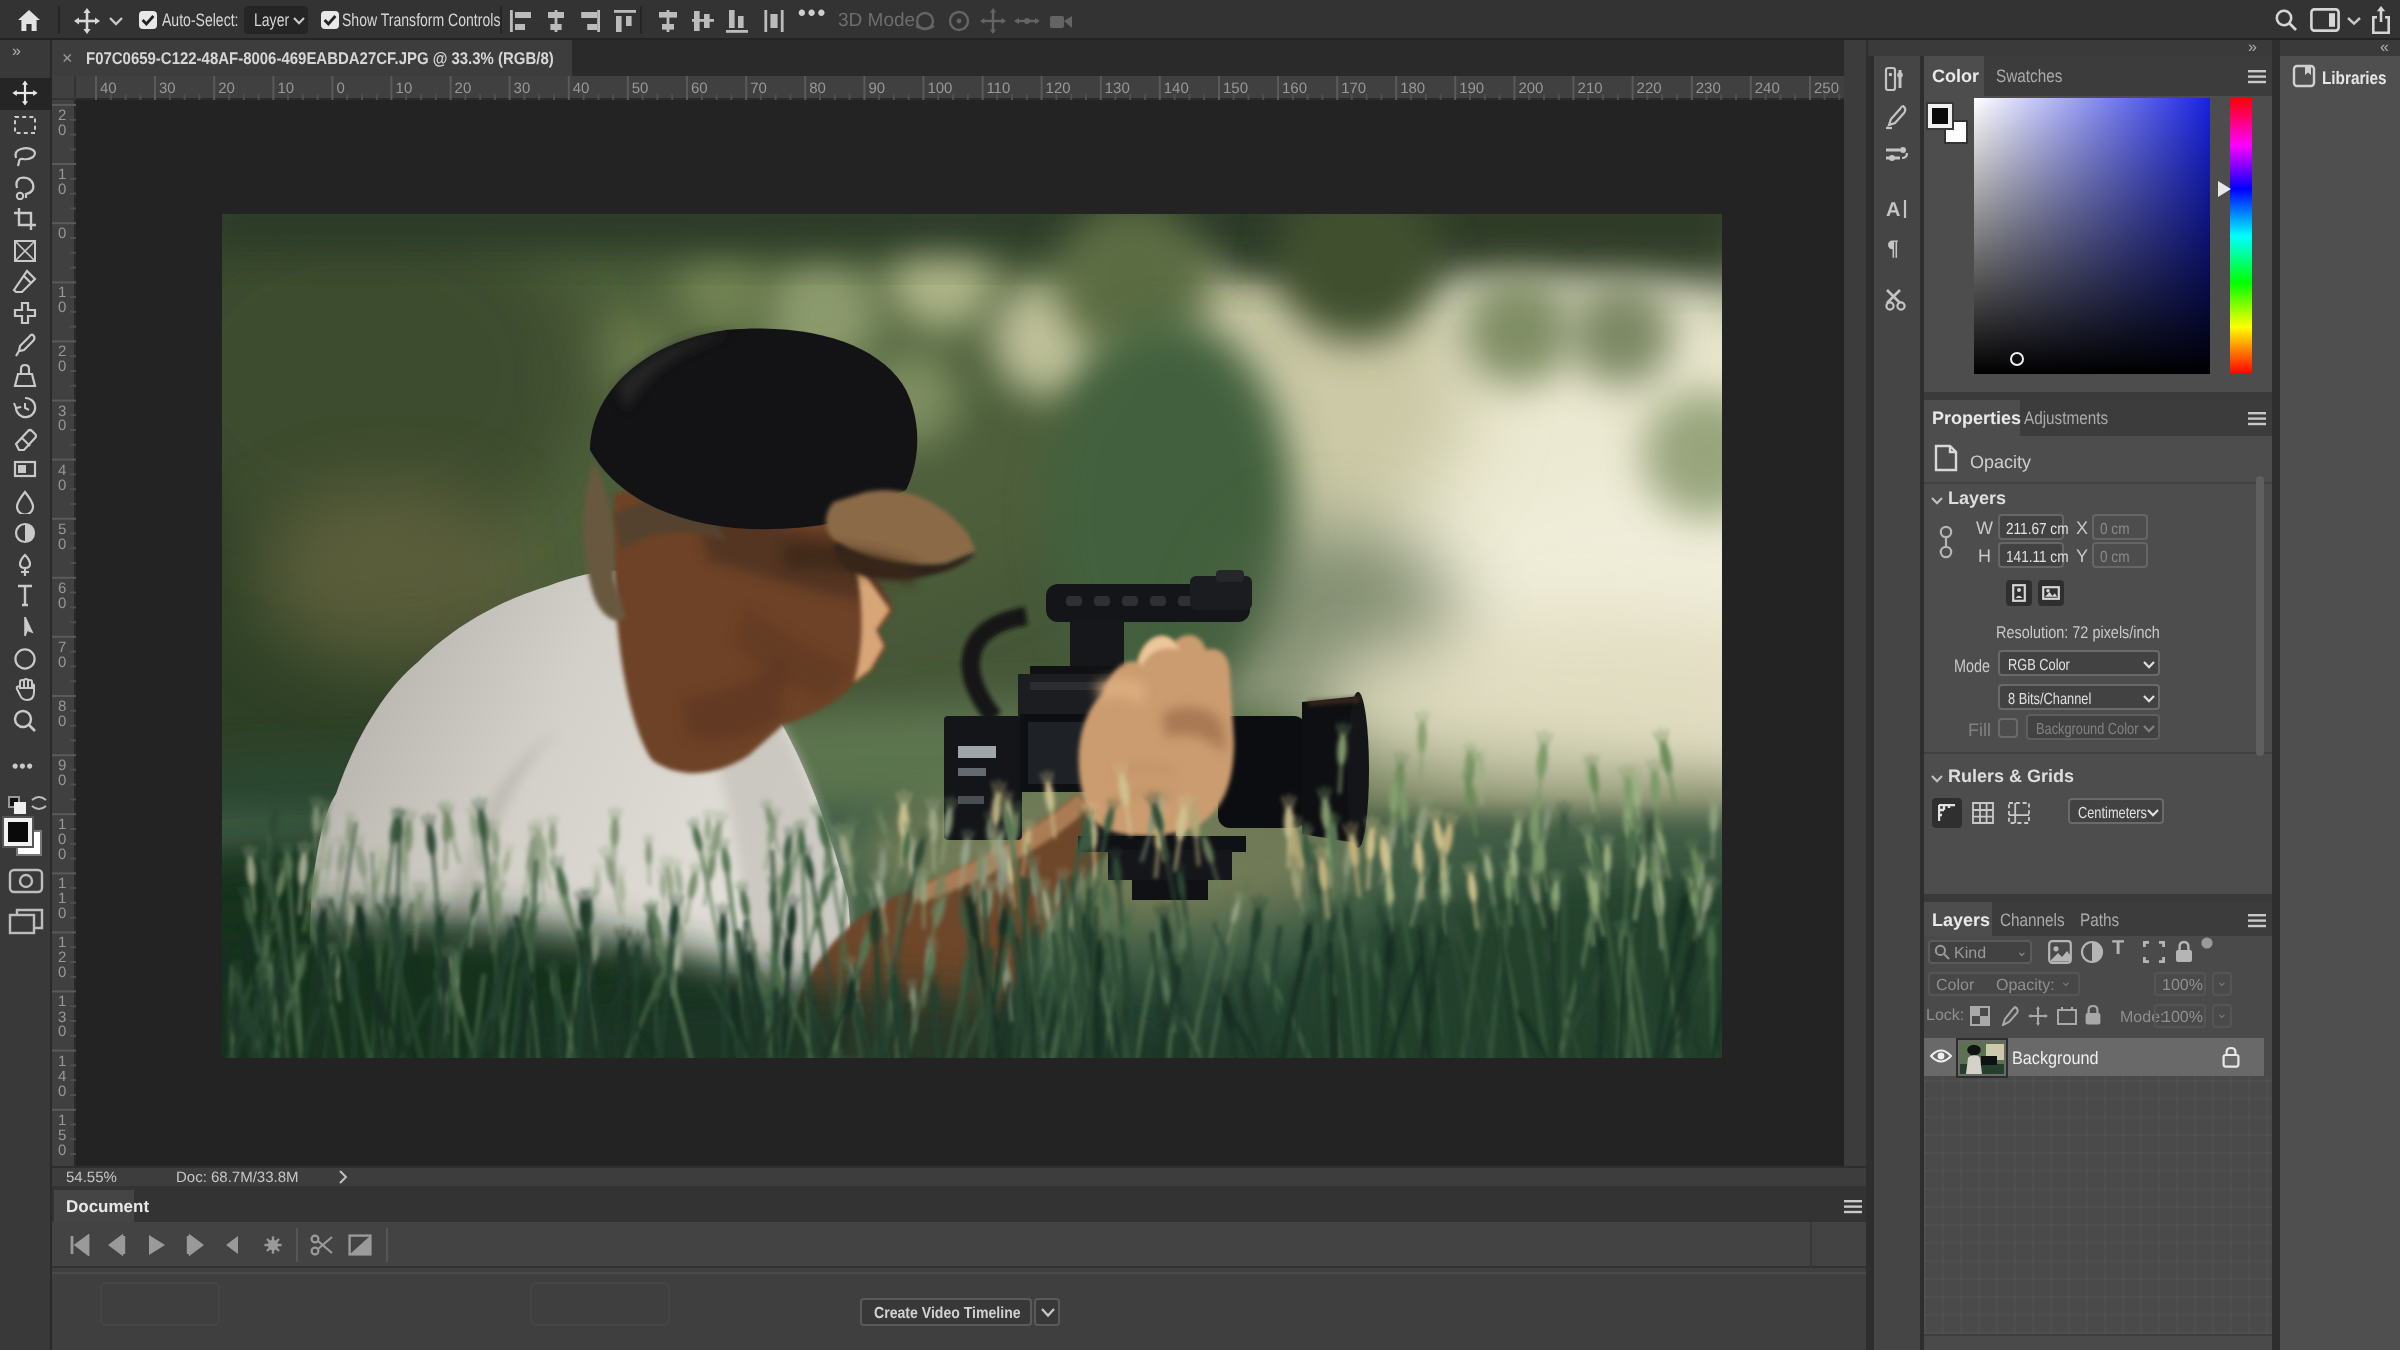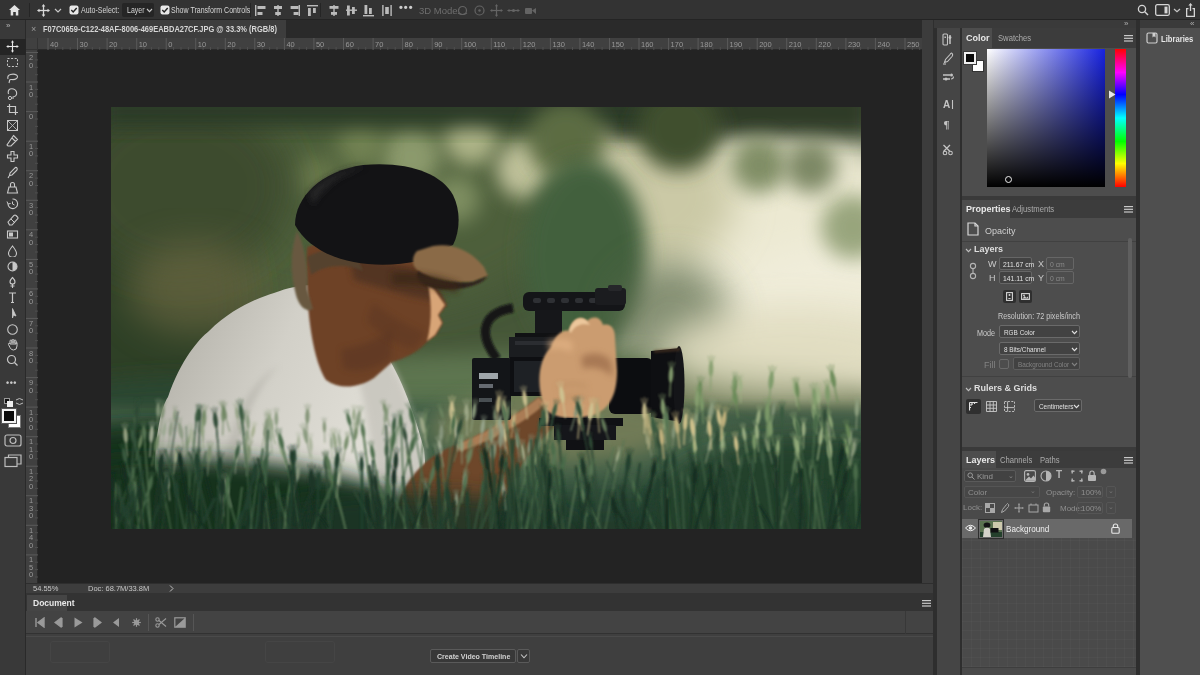--- a/index.html
+++ b/index.html
@@ -2839,21 +2839,21 @@
     <svg class="abs" style="left:1087px;top:470px" width="10" height="12" viewBox="0 0 10 12">
       <rect x="1" y="5" width="8" height="6" rx="1" fill="#b5b5b5"></rect>
       <path d="M2.8 5 V3.4 Q2.8 1 5 1 Q7.2 1 7.2 3.4 V5" fill="none" stroke="#b5b5b5" stroke-width="1.2"></path>
     </svg>
     <svg class="abs" style="left:1100px;top:468px" width="7" height="7" viewBox="0 0 7 7">
       <circle cx="3.5" cy="3.5" r="2.8" fill="#9a9a9a"></circle>
     </svg>
     <div class="abs" style="left:964px;top:486px;width:76px;height:12px;background:#474747;border:1px solid #555;border-radius:2px"></div>
     <div class="abs" style="left:968px;top:488px;color:#8f8f8f;font-size:8px">Color</div>
     <div class="abs" style="left:1030px;top:487px;color:#777;font-size:7px">⌄</div>
-    <div class="abs" style="left:1046px;top:488px;color:#8f8f8f;font-size:8px">Opacity:</div>
+    <div class="abs" style="left:998px;top:488px;color:#8f8f8f;font-size:8px">Opacity:</div>
     <div class="abs" style="left:1077px;top:486px;width:26px;height:12px;border:1px solid #555;border-radius:2px"></div>
     <div class="abs" style="left:1081px;top:488px;color:#8f8f8f;font-size:8px">100%</div>
     <div class="abs" style="left:1106px;top:486px;width:10px;height:12px;border:1px solid #555;border-radius:2px"></div>
     <div class="abs" style="left:1108px;top:487px;color:#777;font-size:7px">⌄</div>
     <div class="abs" style="left:963px;top:503px;color:#8f8f8f;font-size:8px">Lock:</div>
     <svg class="abs" style="left:985px;top:503px" width="10" height="10" viewBox="0 0 10 10">
       <rect x="0.5" y="0.5" width="9" height="9" fill="none" stroke="#a8a8a8"></rect>
       <path d="M0.5 0.5 H5 V5 H0.5 Z M5 5 H9.5 V9.5 H5 Z" fill="#a8a8a8"></path>
     </svg>
     <svg class="abs" style="left:1000px;top:503px" width="10" height="10" viewBox="0 0 10 10">

